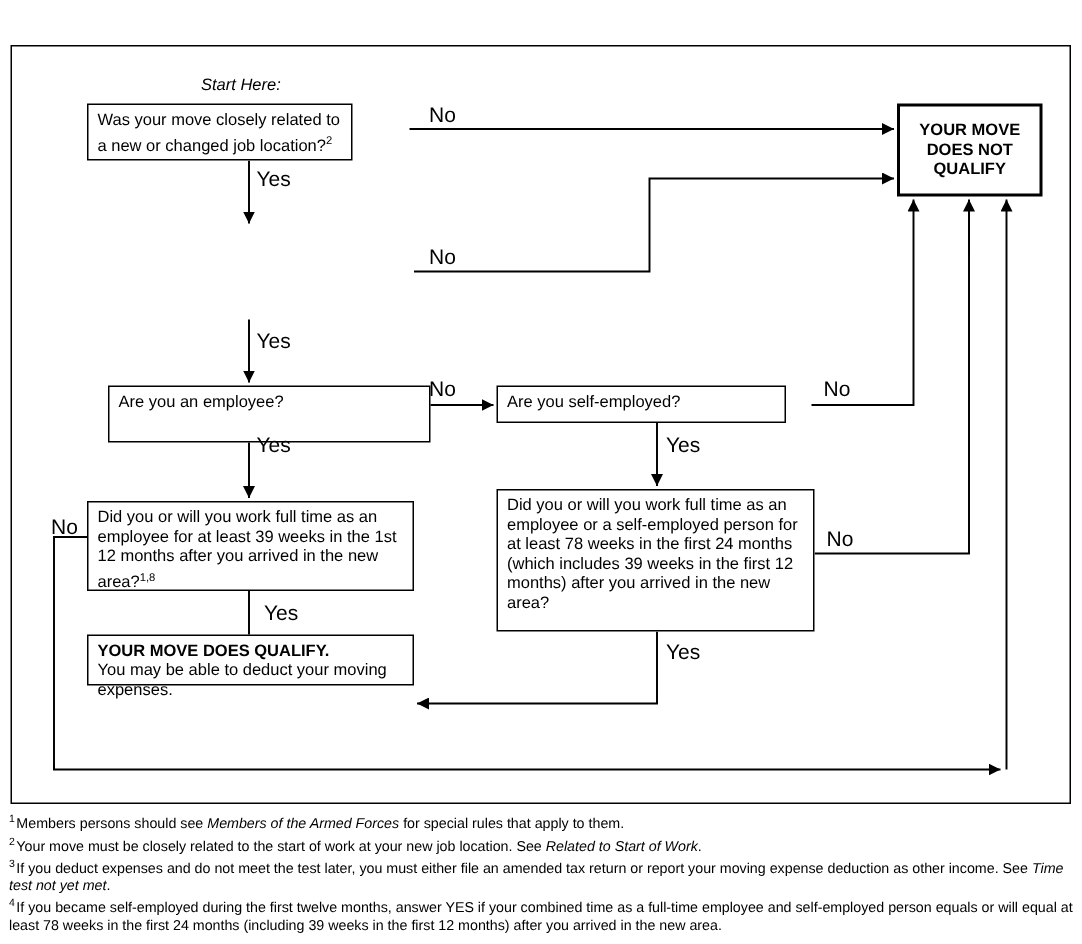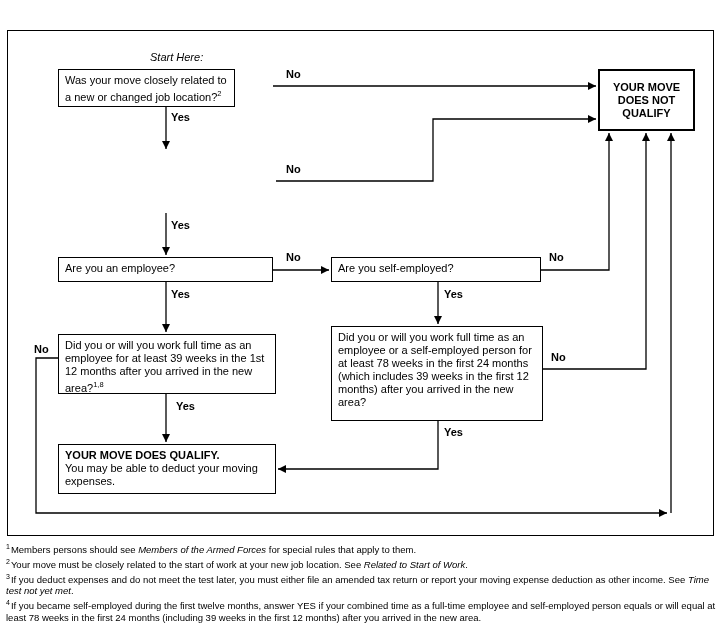--- a/index.html
+++ b/index.html
@@ -8,28 +8,28 @@
   .page { position:relative; width:721px; height:629px; }
 
   .fig-title { position:absolute; left:6px; top:3px; font-size:12.5px; white-space:nowrap; }
   .fig-title .prefix { font-weight:normal; margin-right:8px; }
   .fig-title b { font-weight:bold; }
   .fig-title sup { font-size:8px; }
 
   .chart { position:absolute; left:7px; top:30px; width:707px; height:506px; border:1px solid #000; background:#fff; }
   .connectors { position:absolute; left:0; top:0; width:707px; height:506px; }
 
-  .start-here { position:absolute; left:126px; top:20px; font-size:11px; font-style:italic;margin-left:16px; }
+  .start-here { position:absolute; left:126px; top:20px; font-size:11px; font-style:italic; }
 
   .node { position:absolute; border:1.5px solid #000; background:#fff; font-size:11px; line-height:13px; padding:4px 5px 2px 6px; }
   .node sup { font-size:7.5px; }
   .node.dnq { border:2px solid #000; font-weight:bold; text-align:center; display:flex; align-items:center; justify-content:flex-end; padding:2px; line-height:13px; }
   .node .bold-line { font-weight:bold; display:block; }
 
-  .lbl { position:absolute; font-size:11px;font-weight:bold; }
+  .lbl { position:absolute; font-size:14px; }
 
   .footnotes { position:absolute; left:6px; top:541px; width:711px; font-size:9.5px; line-height:11px; }
   .fn { margin-bottom:1px; }
   .fn sup { font-size:7px; margin-right:1px; }
   .fn i { }
 </style>
 </head>
 <body>
 
 <div class="page">
@@ -64,37 +64,37 @@
 
     <div class="node" style="left:50px;top:38px;width:177px;height:38px">
       <span>Was your move closely related to a new or changed job location?</span><sup>2</sup>
     </div>
 
     <div class="node dnq" style="left:590px;top:38px;width:97px;height:62px">
       <span>YOUR MOVE DOES NOT QUALIFY</span>
     </div>
 
 
-    <div class="node" style="left:50px;top:226px;width:215px;height:25px">
+    <div class="node" style="left:64px;top:226px;width:215px;height:38px">
       <span>Are you an employee?</span>
     </div>
 
-    <div class="node" style="left:323px;top:226px;width:210px;height:25px">
+    <div class="node" style="left:323px;top:226px;width:193px;height:25px">
       <span>Are you self-employed?</span>
     </div>
 
     <div class="node" style="left:50px;top:303px;width:218px;height:60px">
       <span>Did you or will you work full time as an employee for at least 39 weeks in the 1st 12 months after you arrived in the new area?</span><sup>1,8</sup>
     </div>
 
     <div class="node" style="left:323px;top:295px;width:212px;height:95px">
       <span>Did you or will you work full time as an employee or a self-employed person for at least 78 weeks in the first 24 months (which includes 39 weeks in the first 12 months) after you arrived in the new area?</span>
     </div>
 
-    <div class="node" style="left:50px;top:413px;width:218px;height:50px">
+    <div class="node" style="left:50px;top:392px;width:218px;height:34px">
       <span class="bold-line">YOUR MOVE DOES QUALIFY.</span>
       <span>You may be able to deduct your moving expenses.</span>
     </div>
 
     <span class="lbl" style="left:278px;top:37px">No</span>
     <span class="lbl" style="left:163px;top:80px">Yes</span>
     <span class="lbl" style="left:278px;top:132px">No</span>
     <span class="lbl" style="left:163px;top:188px">Yes</span>
     <span class="lbl" style="left:278px;top:220px">No</span>
     <span class="lbl" style="left:541px;top:220px">No</span>

